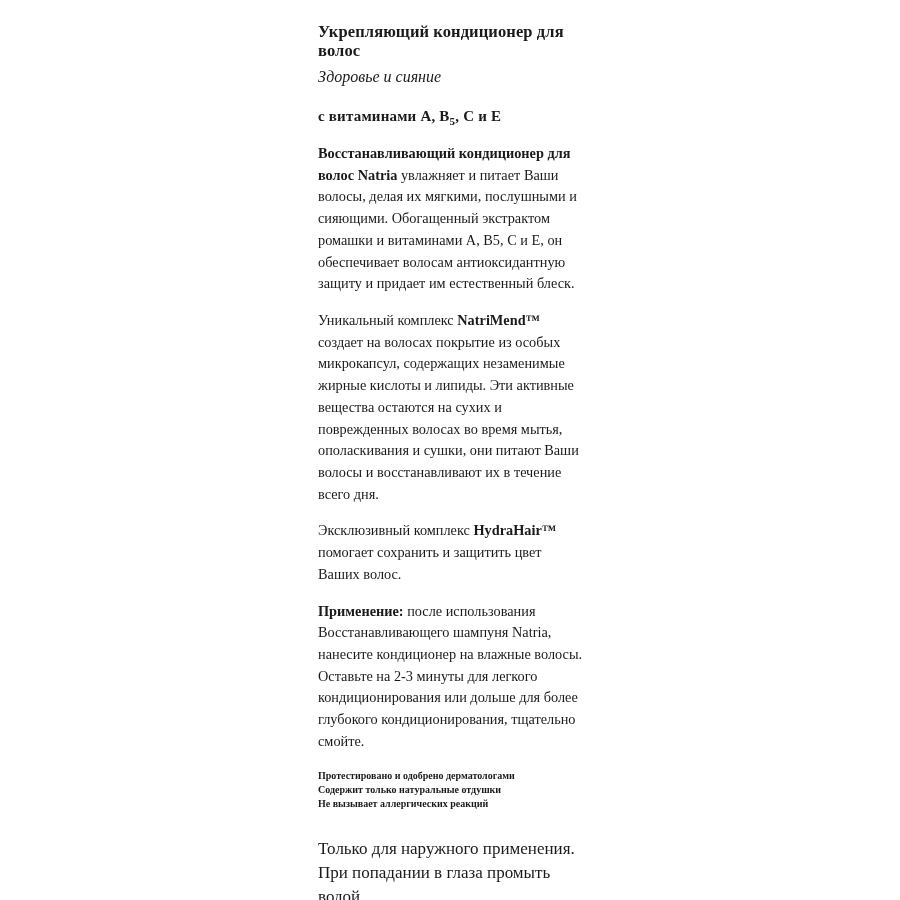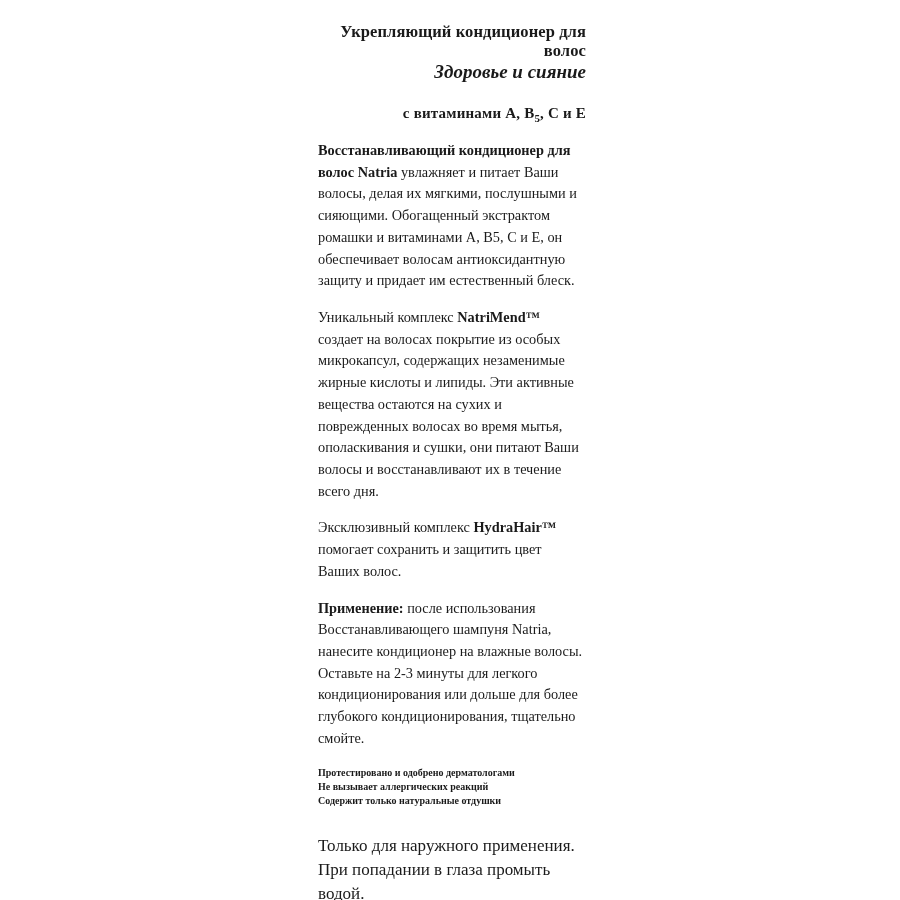--- a/index.html
+++ b/index.html
@@ -20,32 +20,33 @@
     height: 900px;
     background: #ffffff;
   }
   .label {
     position: absolute;
     left: 318px;
     top: 22px;
     width: 268px;
   }
   .title-block {
-    text-align: right;
+    text-align: left;
   }
   .title-main {
     font-weight: bold;
     font-size: 16.5px;
     line-height: 1.18;
     letter-spacing: 0.1px;
   }
   .title-sub {
-    font-weight: bold;
+    font-weight: normal;
     font-style: italic;
-    font-size: 19px;
+    font-size: 16px;
+    margin-top: 7px;
   }
   .title-vitamins {
     font-weight: bold;
     font-size: 15px;
     margin-top: 22px;
     letter-spacing: 0.2px;
   }
   .title-vitamins sub {
     font-size: 11px;
   }
@@ -99,20 +100,20 @@
       <p class="para"><span>Уникальный комплекс </span><b>NatriMend™</b><span> создает на волосах покрытие из особых микрокапсул, содержащих незаменимые жирные кислоты и липиды. Эти активные вещества остаются на сухих и поврежденных волосах во время мытья, ополаскивания и сушки, они питают Ваши волосы и восстанавливают их в течение всего дня.</span></p>
 
       <p class="para"><span>Эксклюзивный комплекс </span><b>HydraHair™</b><span> помогает сохранить и защитить цвет Ваших волос.</span></p>
 
       <p class="para"><b>Применение:</b><span> после использования Восстанавливающего шампуня Natria, нанесите кондиционер на влажные волосы. Оставьте на 2-3 минуты для легкого кондиционирования или дольше для более глубокого кондиционирования, тщательно смойте.</span></p>
 
     </div>
 
     <div class="claims">
       <div>Протестировано и одобрено дерматологами</div>
+      <div>Содержит только натуральные отдушки</div>
       <div>Не вызывает аллергических реакций</div>
-      <div>Содержит только натуральные отдушки</div>
     </div>
 
     <div class="fineprint">Только для наружного применения. При попадании в глаза промыть водой.</div>
 
   </div>
 </div>
 
 </body></html>

